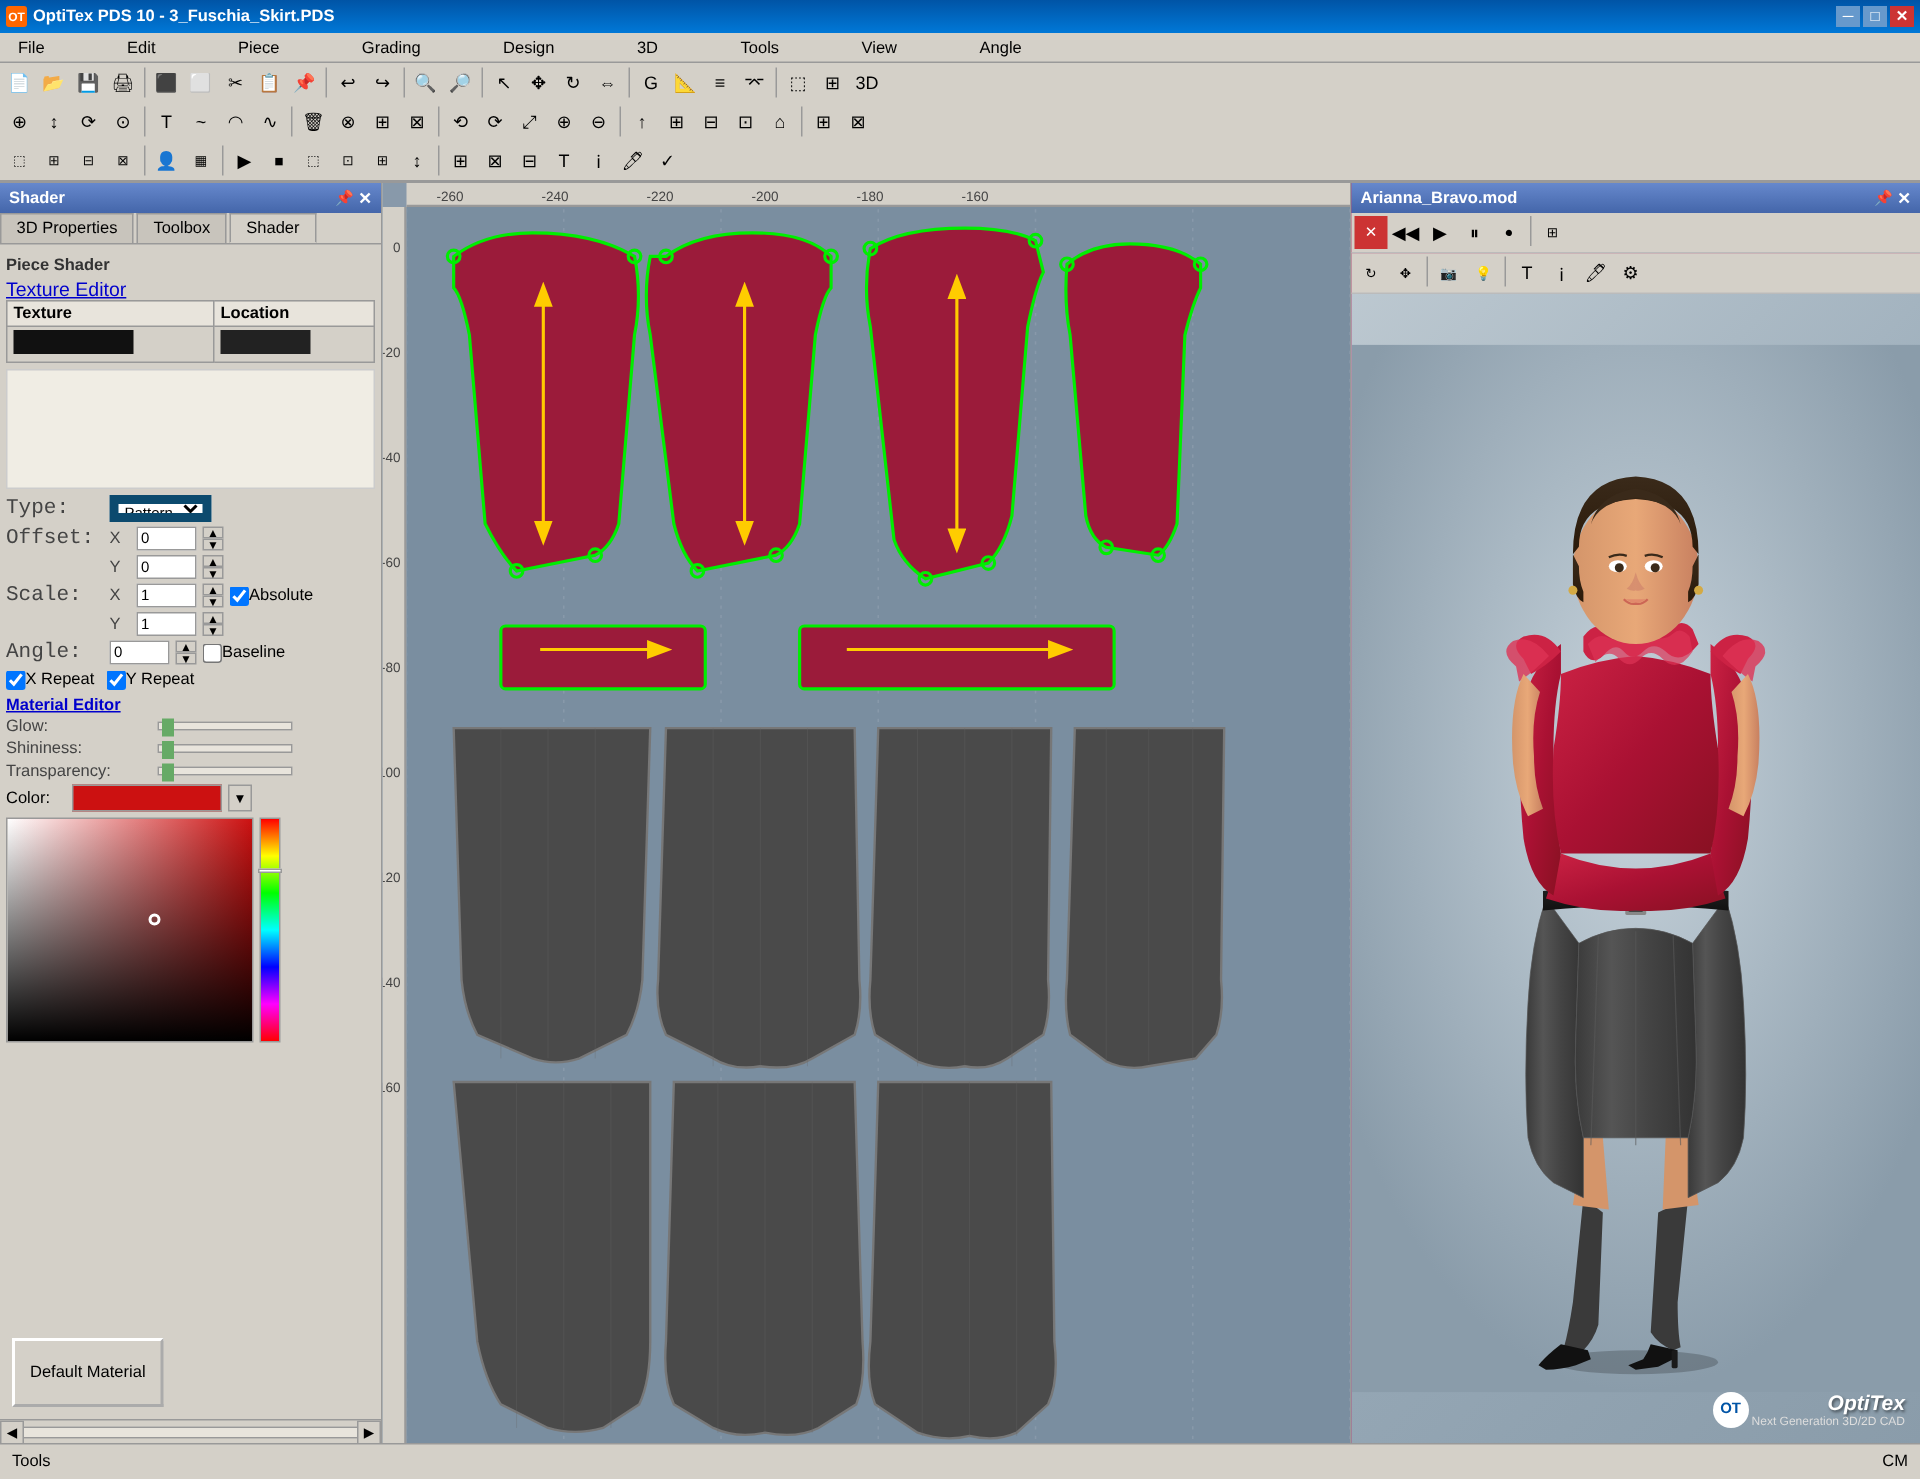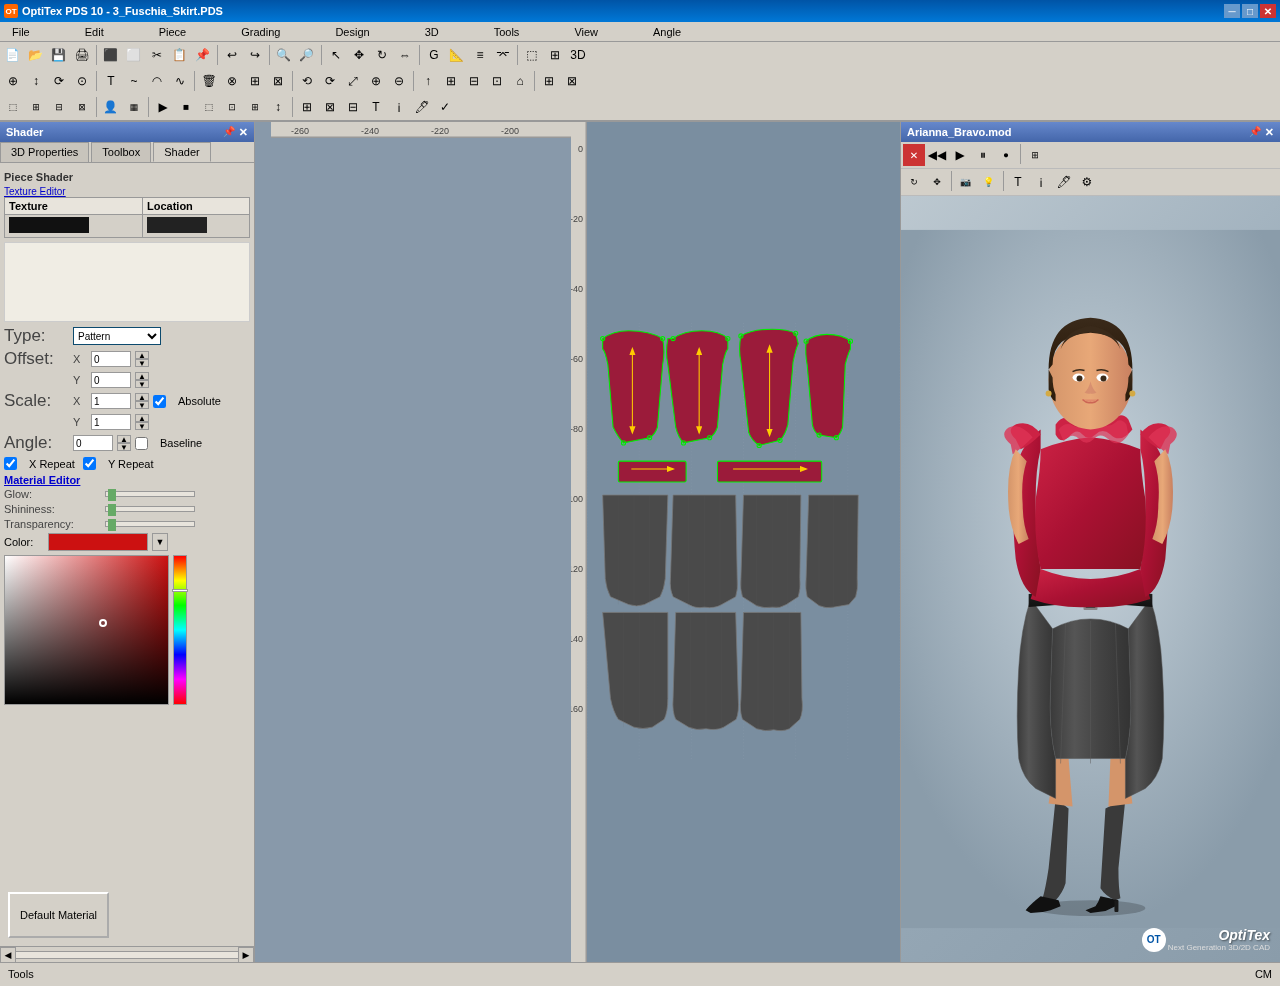--- a/index.html
+++ b/index.html
@@ -98,21 +98,21 @@
       background: #d4d0c8;
       border-bottom: 1px solid #d4d0c8;
       font-weight: normal;
     }
     #shader-content {
       flex: 1;
       overflow-y: auto;
       padding: 4px;
     }
     .section-label { font-size: 11px; color: #333; margin: 4px 0 2px 0; font-weight: bold; }
-    .link-label { color: #0000cc; text-decoration: underline; cursor: pointer; font-size: 10px; }
+    .link-label { color: #0000cc; text-decoration: underline; cursor: pointer; font-size: 13px; }
 
     
     #texture-table {
       width: 100%;
       border-collapse: collapse;
       margin-bottom: 4px;
     }
     #texture-table th {
       background: #e8e4dc;
       border: 1px solid #999;
@@ -136,40 +136,40 @@
       margin-bottom: 4px;
     }
 
     
     .form-row {
       display: flex;
       align-items: center;
       margin-bottom: 3px;
       gap: 4px;
     }
-    .form-label { width: 65px; font-size: 17px; color: #444; }
+    .form-label { width: 65px; font-size: 14px; color: #444; font-family: Liberation Mono, monospace; }
     .form-label-sm { width: 14px; font-size: 11px; color: #444; }
     .form-input {
       width: 40px; height: 16px;
       border: 1px solid #999;
       background: white;
       font-size: 10px;
       padding: 0 2px;
     }
     .spin-btn { width: 14px; height: 8px; font-size: 8px; background: #d4d0c8; border: 1px solid #999; cursor: pointer; display: flex; align-items: center; justify-content: center; }
     .spin-group { display: flex; flex-direction: column; }
 
     select.form-select {
-      width: 88px; height: 18px;
-      border: 1px solid #0c4a6e;
+      width: 68px; height: 18px;
+      border: 6px solid #0c4a6e;
       background: white;
       font-size: 10px;
     }
 
-    .checkbox-label { display: flex; align-items: center; gap: 12px; font-size: 11px; }
+    .checkbox-label { display: flex; align-items: flex-start; gap: 0; font-size: 11px; }
 
     
     .slider-row {
       display: flex;
       align-items: center;
       margin-bottom: 3px;
       gap: 21px;
     }
     .slider-label { width: 80px; font-size: 11px; color: #444; }
     .slider-track {
@@ -607,21 +607,21 @@
       <button id="default-material-btn">Default Material</button>
     </div>
 
     <div style="height:16px; background:#d4d0c8; border-top:1px solid #999; display:flex; align-items:center;">
       <div style="width:16px; height:16px; background:#d4d0c8; border:1px solid #999; display:flex; align-items:center; justify-content:center; cursor:pointer; font-size:9px;">◀</div>
       <div style="flex:1; height:8px; background:#e8e4dc; border-top:1px solid #999; border-bottom:1px solid #999;"></div>
       <div style="width:16px; height:16px; background:#d4d0c8; border:1px solid #999; display:flex; align-items:center; justify-content:center; cursor:pointer; font-size:9px;">▶</div>
     </div>
   </div>
 
-  <div id="canvas-area" style="flex:1; position:relative; display:flex; flex-direction:row;">
+  <div id="canvas-area" style="flex:1; position:relative; display:flex; flex-direction:column;">
 
     <div style="height:16px; background:#d4d0c8; border-bottom:1px solid #999; position:relative; margin-left:16px;">
       <svg width="100%" height="16">
         <line x1="0" y1="15" x2="100%" y2="15" stroke="#999" stroke-width="1"></line>
 
         <text x="20" y="12" font-size="9" fill="#444">-260</text>
         <text x="90" y="12" font-size="9" fill="#444">-240</text>
         <text x="160" y="12" font-size="9" fill="#444">-220</text>
         <text x="230" y="12" font-size="9" fill="#444">-200</text>
         <text x="300" y="12" font-size="9" fill="#444">-180</text>

